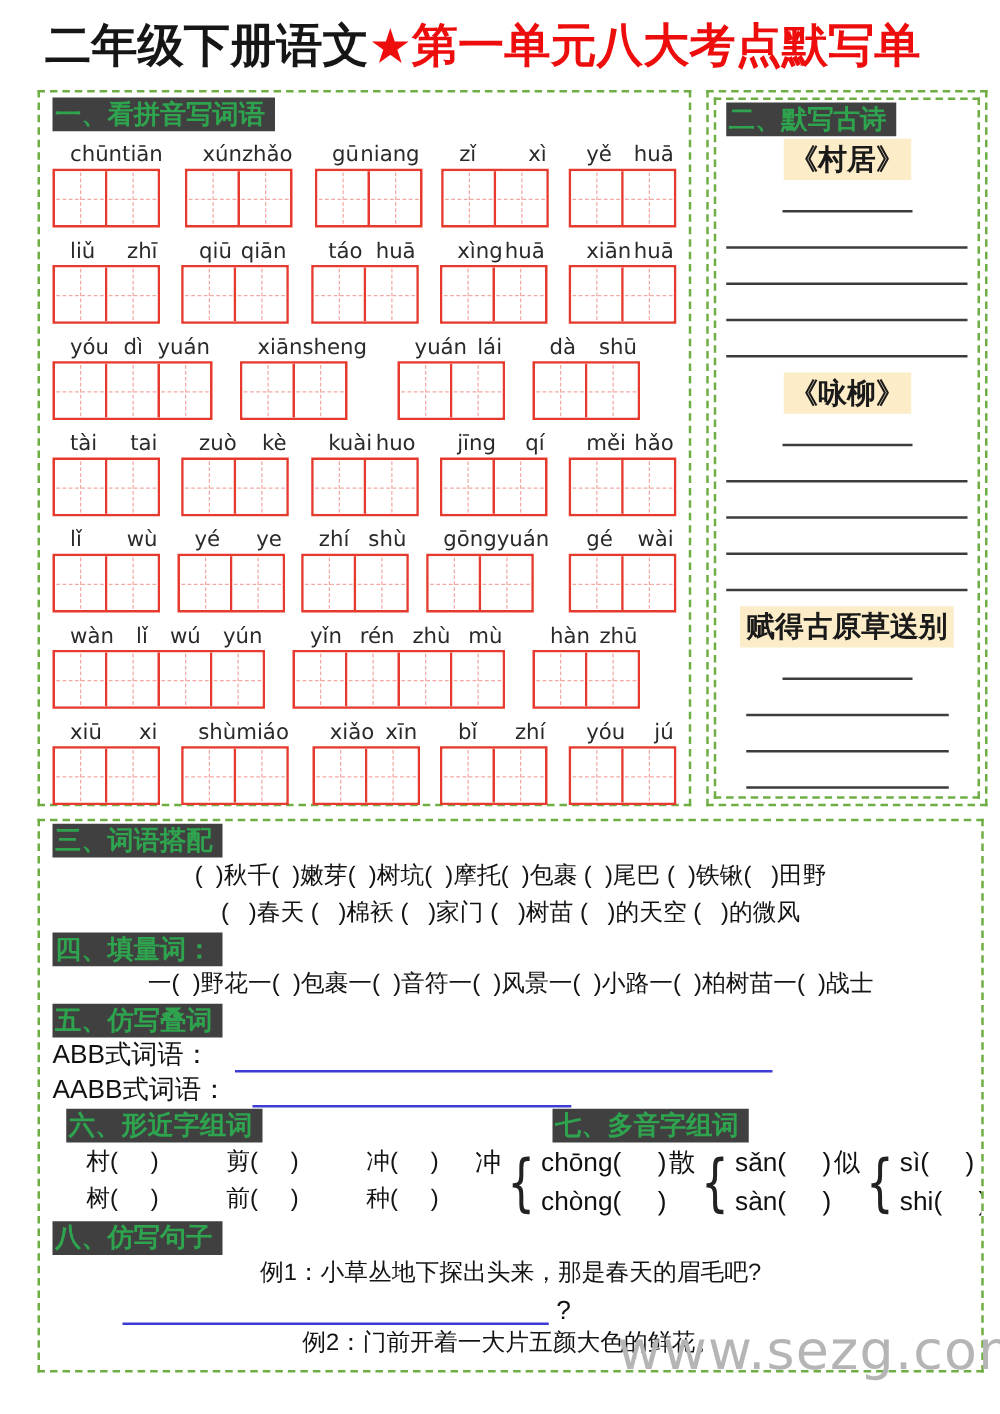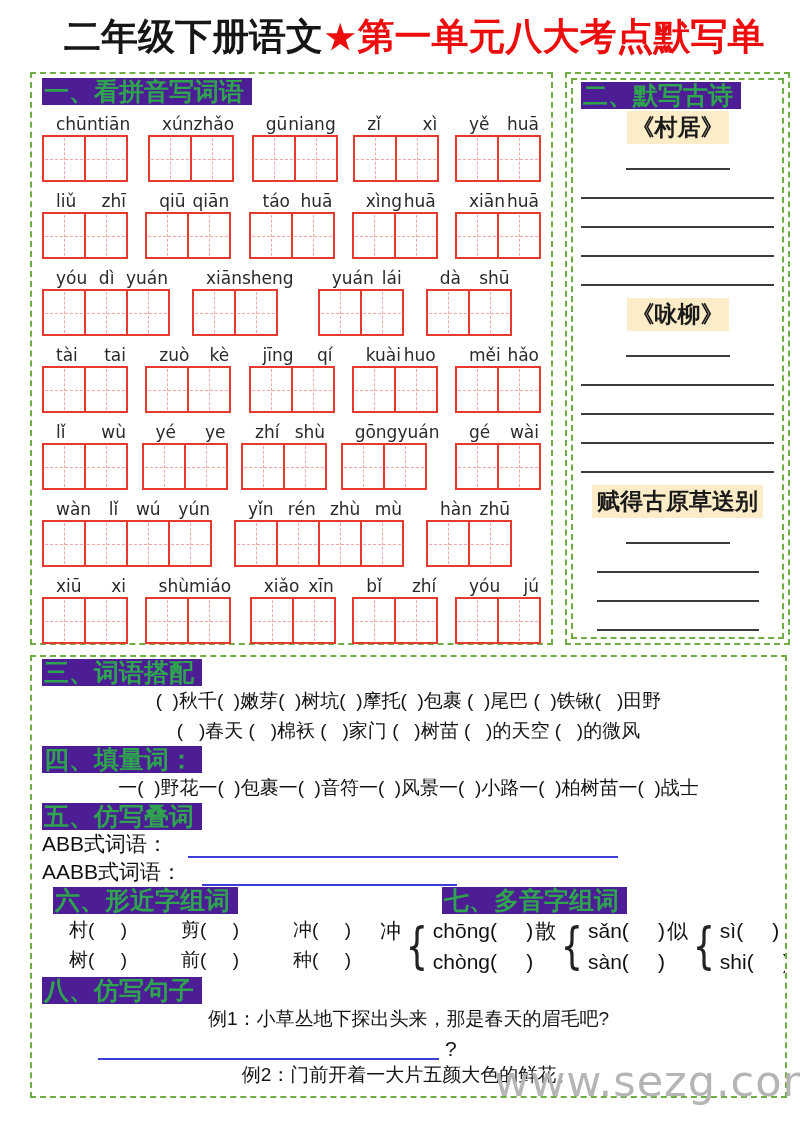--- a/index.html
+++ b/index.html
@@ -5,34 +5,34 @@
   html,body{margin:0;padding:0;}
   body{
     width:800px;height:1131px;position:relative;background:#ffffff;
     font-family:"Liberation Sans",sans-serif;color:#111;overflow:hidden;
   }
   
   .page-title{
     position:absolute;top:12px;left:36px;font-size:37px;font-weight:bold;
     font-family:"Liberation Serif",serif;white-space:nowrap;letter-spacing:0px;
   }
-  .t-black{color:#161616;margin-left:28px;}
+  .t-black{color:#161616;}
   .t-red{color:#ee0d0d;}
   .t-star{color:#ee0d0d;font-size:34px;padding:0 2px;}
   
   .dash-box{border:2px dashed #6fae44;box-sizing:border-box;position:absolute;background:#fff;}
   #box-pinyin{left:30px;top:72px;width:523px;height:573px;padding:4px 10px;}
   #box-poems{left:565px;top:72px;width:225px;height:573px;}
   #poems-inner{position:absolute;left:4px;top:4px;right:4px;bottom:4px;
     border:2px dashed #6fae44;box-sizing:border-box;padding:2px 8px;}
   #box-bottom{left:30px;top:655px;width:757px;height:443px;padding:2px 10px;overflow:hidden;}
   
   .sec-heading{
-    display:inline-block;background:#4c1d95;color:#2ea44e;font-weight:bold;
-    font-size:25px;line-height:27px;padding:0 8px 0 2px;white-space:pre;
+    display:inline-block;background:#404040;color:#2ea44e;font-weight:bold;
+    font-size:21px;line-height:27px;padding:0 8px 0 2px;white-space:pre;
   }
   
   .p-row{display:flex;margin-top:7px;}
   .p-row.between{justify-content:space-between;}
   .p-row.start{justify-content:flex-start;gap:22px;}
   .pinyin-line{
     display:flex;justify-content:space-between;align-items:flex-end;
     font-family:"DejaVu Sans",sans-serif;font-size:17px;color:#2a2a2a;
     height:22px;margin-bottom:1px;padding:0 2px;white-space:nowrap;margin-left:12px;
   }
@@ -250,32 +250,32 @@
             <span>zuò</span>
             <span>kè</span>
           </div>
           <div class="tian-grid">
             <div class="tian-cell"></div>
             <div class="tian-cell"></div>
           </div>
         </div>
         <div class="p-group">
           <div class="pinyin-line">
+            <span>kuài</span>
+            <span>huo</span>
+          </div>
+          <div class="tian-grid">
+            <div class="tian-cell"></div>
+            <div class="tian-cell"></div>
+          </div>
+        </div>
+        <div class="p-group">
+          <div class="pinyin-line">
             <span>jīng</span>
             <span>qí</span>
-          </div>
-          <div class="tian-grid">
-            <div class="tian-cell"></div>
-            <div class="tian-cell"></div>
-          </div>
-        </div>
-        <div class="p-group">
-          <div class="pinyin-line">
-            <span>kuài</span>
-            <span>huo</span>
           </div>
           <div class="tian-grid">
             <div class="tian-cell"></div>
             <div class="tian-cell"></div>
           </div>
         </div>
         <div class="p-group">
           <div class="pinyin-line">
             <span>měi</span>
             <span>hǎo</span>

